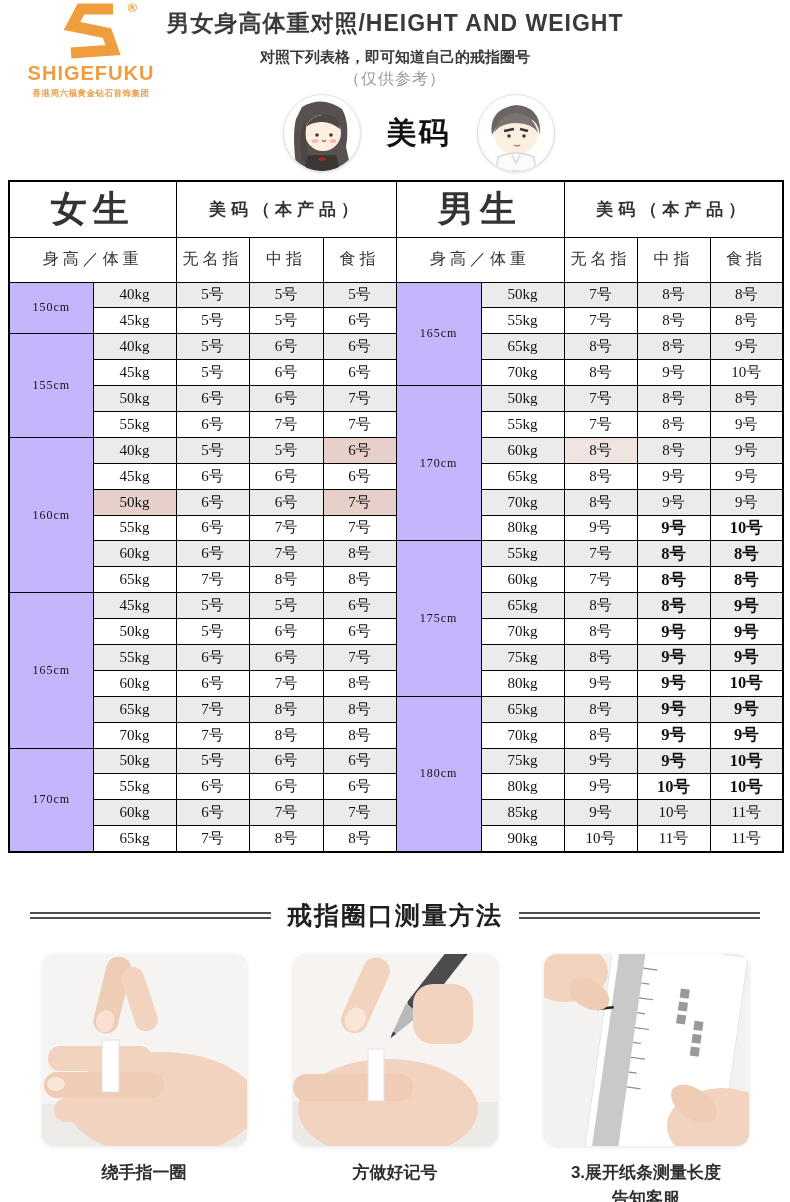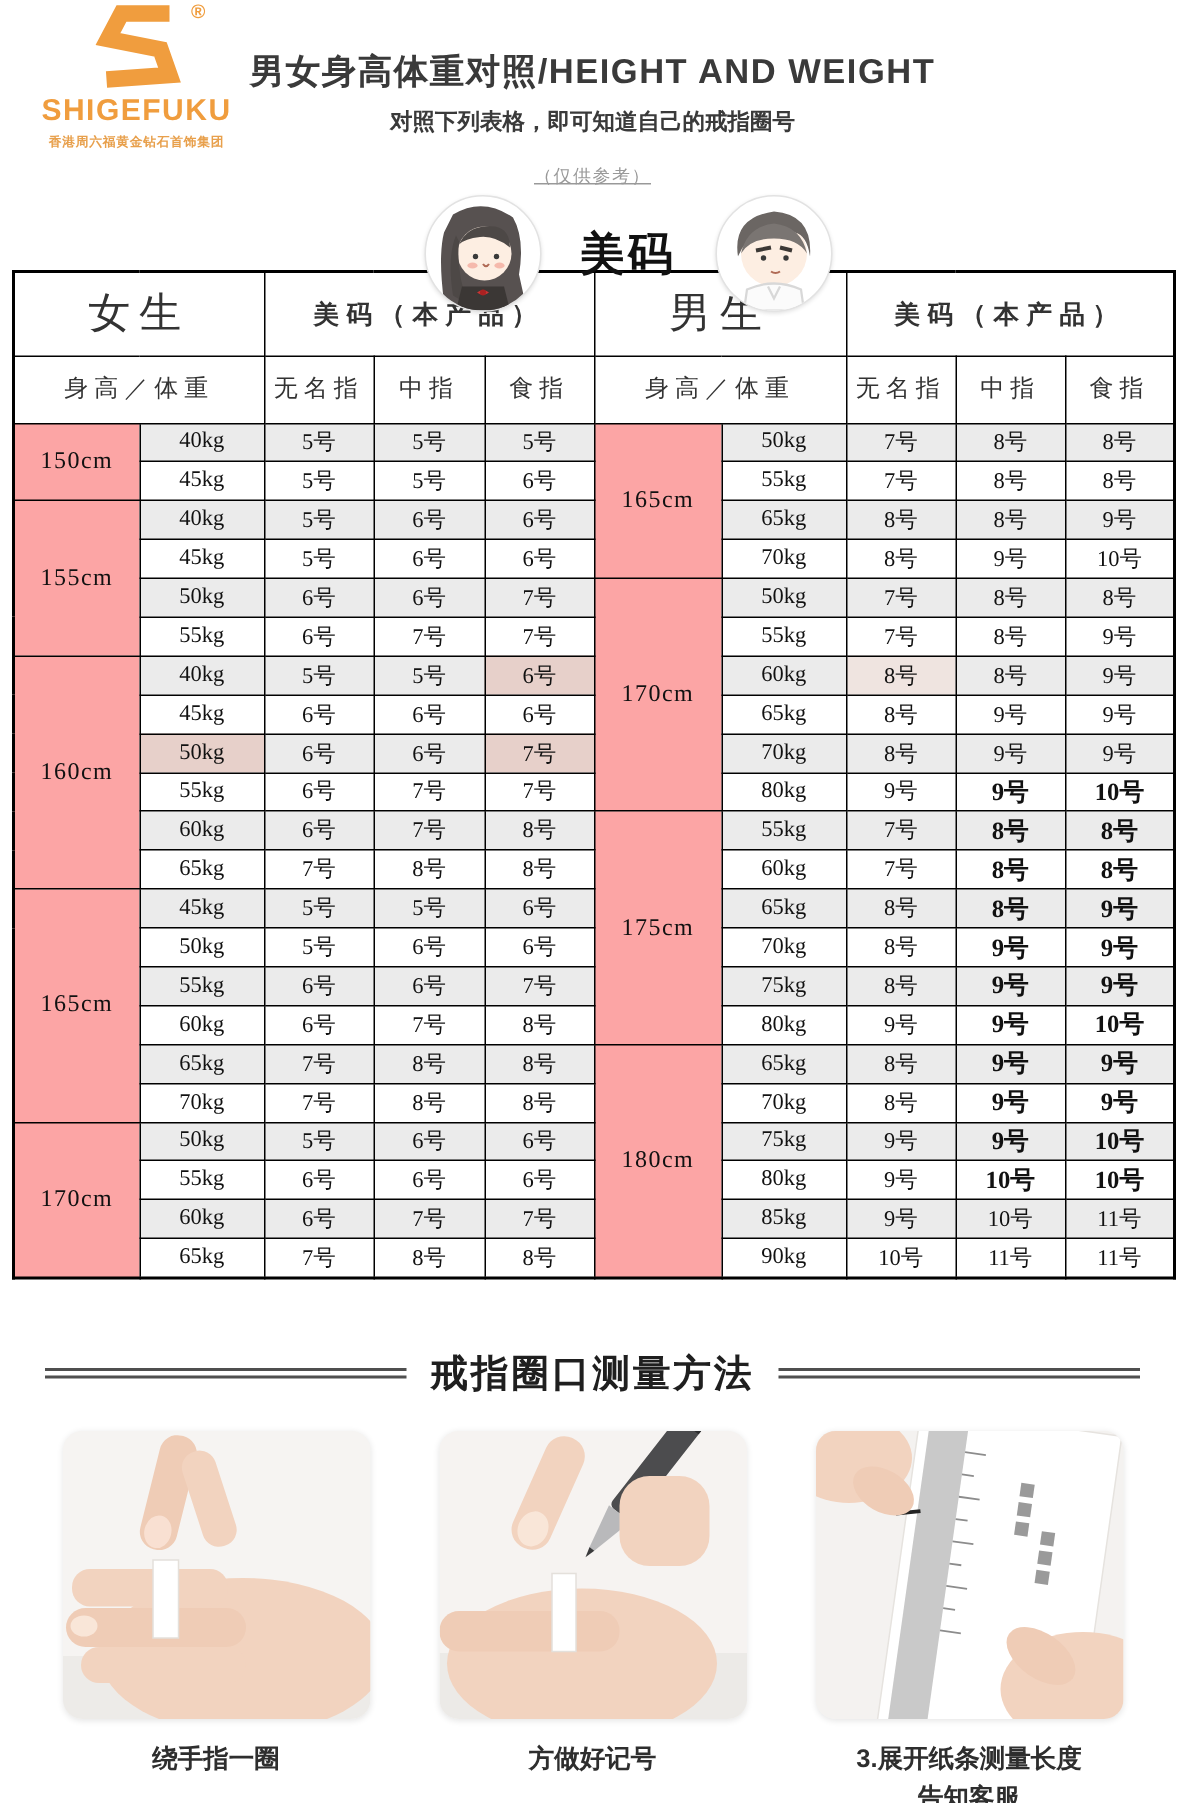--- a/index.html
+++ b/index.html
@@ -8,38 +8,38 @@
     width:790px; height:1202px; position:relative; overflow:hidden;
     font-family:"Liberation Sans", sans-serif; color:#333;
   }
   
   .top { position:relative; height:180px; }
   .brand { position:absolute; left:16px; top:2px; width:150px; text-align:center; }
   .brand .logo-wrap { position:relative; display:inline-block; }
   .brand .reg { position:absolute; right:-14px; top:-2px; font-size:13px; color:#f09d3e; font-weight:700; }
   .brand .logo-text { font-size:20px; font-weight:700; color:#f09d3e; letter-spacing:1px; margin-top:-2px; }
   .brand .tagline { font-size:8.5px; color:#e8a04c; font-weight:700; letter-spacing:0.5px; margin-top:3px; }
-  .titles { text-align:center; padding-top:32px; }
+  .titles { text-align:center; padding-top:8px; }
   .main-title { font-size:23px; font-weight:700; color:#3a3a3a; letter-spacing:1px; }
   .sub-title { font-size:15px; font-weight:700; color:#3a3a3a; margin-top:9px; }
-  .note { font-size:12px; color:#999; margin-top:18px; letter-spacing:1px;text-decoration:underline; }
+  .note { font-size:16px; color:#999; margin-top:2px; letter-spacing:1px; }
   .avatars { display:flex; justify-content:center; align-items:center; gap:26px; margin-top:4px;padding-left:47px; }
   .avatar { width:78px; height:78px; border-radius:50%; background:#fff; border:1px solid #e2e2e2;
             box-shadow:0 1px 3px rgba(0,0,0,0.12); overflow:hidden; }
   .size-word { font-size:30px; font-weight:900; color:#111; letter-spacing:2px; }
   
   .table-wrap { margin:0 8px; }
   table { border-collapse:collapse; width:774px; table-layout:fixed; border:2px solid #000; }
   th, td { border:1px solid #000; text-align:center; vertical-align:middle; padding:0; }
   tr.h1 th { height:56px; }
   tr.h2 th { height:45px; font-size:16px; font-weight:400; letter-spacing:4px; }
-  th.gender { font-size:28px; font-weight:400; letter-spacing:6px;margin-top:20px; }
+  th.gender { font-size:36px; font-weight:700; letter-spacing:6px;margin-top:20px; }
   th.product { font-size:17px; font-weight:700; letter-spacing:5px; }
   tbody td { height:25.9px; font-family:"Liberation Serif","DejaVu Serif",serif; font-size:15px; color:#111; }
-  td.hcell { background:#fca5a5; font-size:16px; letter-spacing:1px;margin-left:42px; }
+  td.hcell { background:#c4b5fd; font-size:12px; letter-spacing:1px;margin-left:42px; }
   td.shade { background:#ebebeb; }
   td.hl-pink { background:#e7d0ca; }
   td.hl-pinklight { background:#efe4e0; }
   td.bold { font-weight:700; font-size:16.5px; }
   
   .divider { display:flex; align-items:center; margin:46px 30px 0 30px; }
   .dline { flex:1; height:7px; border-top:2px solid #4f4f4f; border-bottom:2px solid #4f4f4f; }
   .divider .dtitle { font-size:25px; font-weight:700; color:#1f1f1f; padding:0 16px; letter-spacing:2px; }
   
   .steps { display:flex; justify-content:space-between; padding:0 40px; margin-top:22px; }

